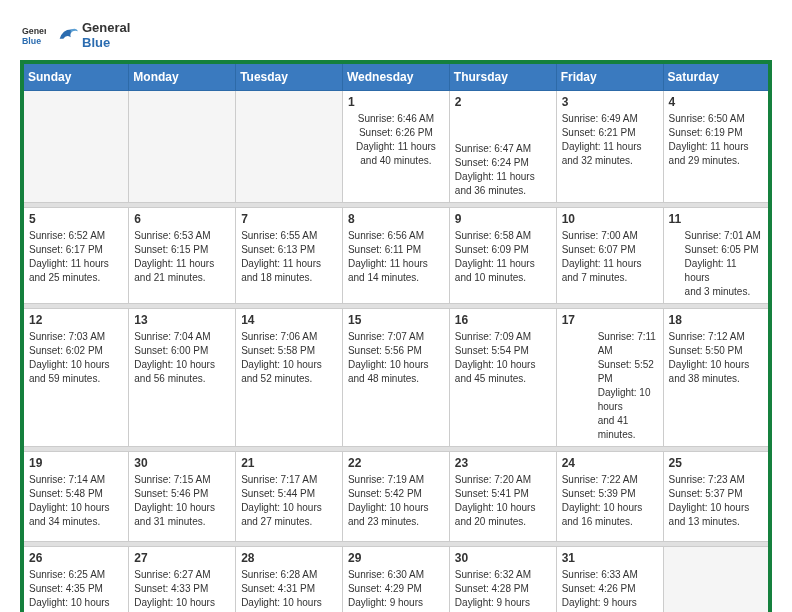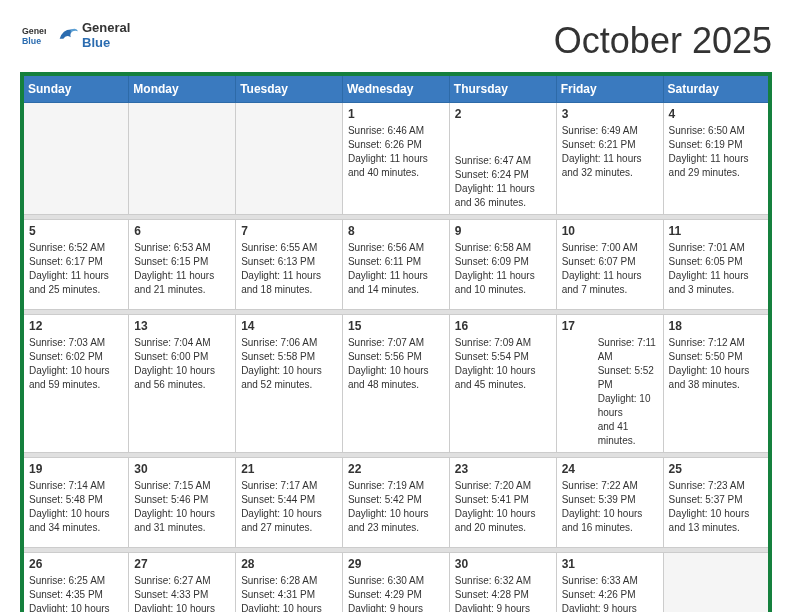--- a/index.html
+++ b/index.html
@@ -92,21 +92,20 @@
     <svg width="22" height="22" viewBox="0 0 30 30">
       <path d="M5 20 Q10 5 25 8 Q18 12 20 18 Q14 14 10 20 Z" fill="#2b6cb0"></path>
       <path d="M20 8 Q28 4 30 10 Q24 8 20 12 Z" fill="#5a9fd4"></path>
     </svg>
     <div style="margin-left:4px">
       <span style="display:block;font-size:13px;font-weight:bold;color:#333;">General</span>
       <span style="display:block;font-size:13px;font-weight:bold;color:#2b6cb0;">Blue</span>
     </div>
   </div>
   <div class="title-block">
-    <div class="month-title">October 2025</div>
   </div>
 </div>
 
 <table class="calendar">
   <thead>
     <tr>
     <th>Sunday</th>
         <th>Monday</th>
         <th>Tuesday</th>
         <th>Wednesday</th>
@@ -115,21 +114,21 @@
         <th>Saturday</th>
       </tr>
   </thead>
   <tbody id="calendar-body">
   <tr class="week-row">
         <td class="empty"></td>
         <td class="empty"></td>
         <td class="empty"></td>
         <td>
           <div class="day-num">1</div>
-          <div class="day-info" style="white-space: pre-line;">Sunrise: 6:46 AM
+          <div class="day-info" style="white-space: pre-line; text-align: center;">Sunrise: 6:46 AM
 Sunset: 6:26 PM
 Daylight: 11 hours
 and 40 minutes.</div>
         </td>
         <td>
           <div class="day-num">2</div>
           <div class="day-info" style="white-space: pre-line; margin-top: 33px;">Sunrise: 6:47 AM
 Sunset: 6:24 PM
 Daylight: 11 hours
 and 36 minutes.</div>
@@ -190,21 +189,21 @@
         </td>
         <td>
           <div class="day-num">10</div>
           <div class="day-info" style="white-space: pre-line;">Sunrise: 7:00 AM
 Sunset: 6:07 PM
 Daylight: 11 hours
 and 7 minutes.</div>
         </td>
         <td>
           <div class="day-num">11</div>
-          <div class="day-info" style="white-space: pre-line;">Sunrise: 7:01 AM
+          <div class="day-info" style="white-space: pre-line; margin-left: 16px;">Sunrise: 7:01 AM
 Sunset: 6:05 PM
 Daylight: 11 hours
 and 3 minutes.</div>
         </td>
       </tr>
       <tr>
         <td colspan="7" style="height: 5px; background: rgb(224, 224, 224); padding: 0px;"></td>
       </tr>
       <tr class="week-row">
         <td>

